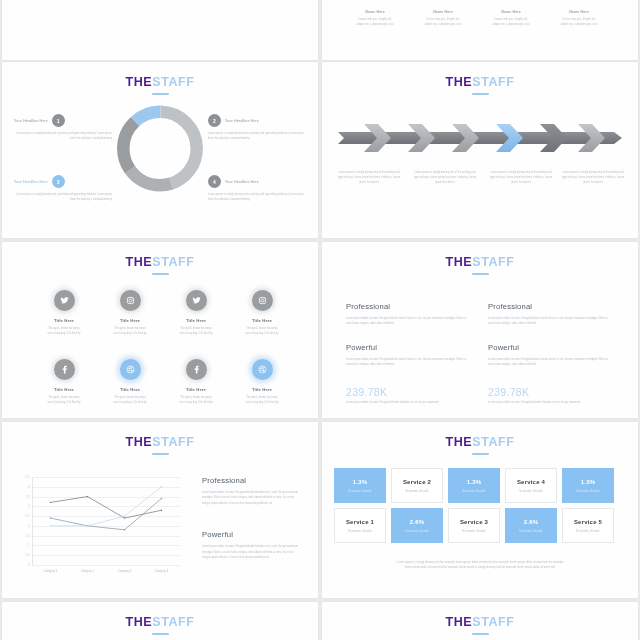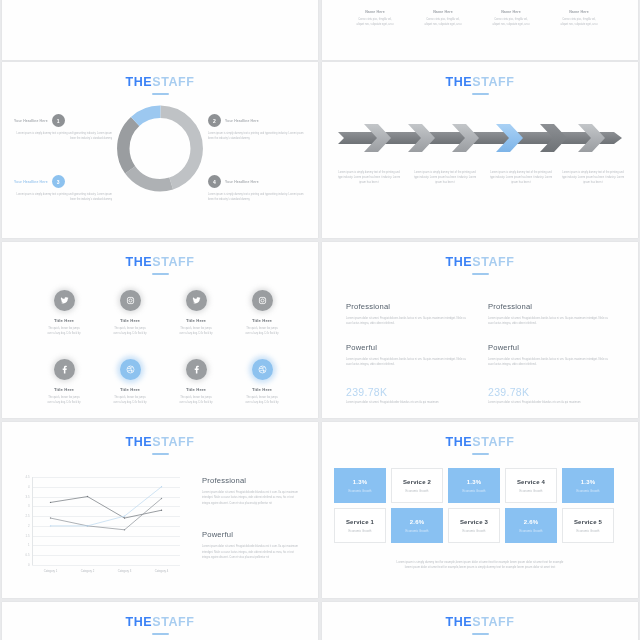--- a/index.html
+++ b/index.html
@@ -16,21 +16,21 @@
     background:#fefefe;
     overflow:hidden;
     box-shadow:0 0 1px rgba(0,0,0,.10);
   }
   .slide.left{ left:2px; width:316px; }
   .slide.right{ left:322px; width:316px; }
 
   
   .title-wrap{ text-align:center; }
   .title{ font-size:12.5px; font-weight:700; letter-spacing:.6px; line-height:1; }
-  .title .t1{ color:#3b82f6; }
+  .title .t1{ color:#4c1d95; }
   .title .t2{ color:#a8cdf0; font-weight:700; }
   .title-rule{
     width:17px; height:2px; background:#9fc9ef; margin:4px auto 0; border-radius:1px;
   }
 
   
   .body-txt{
     font-size:2.6px; line-height:1.95; color:#b9bdc2; text-align:center;
   }
   .body-txt.l{ text-align:left; }

